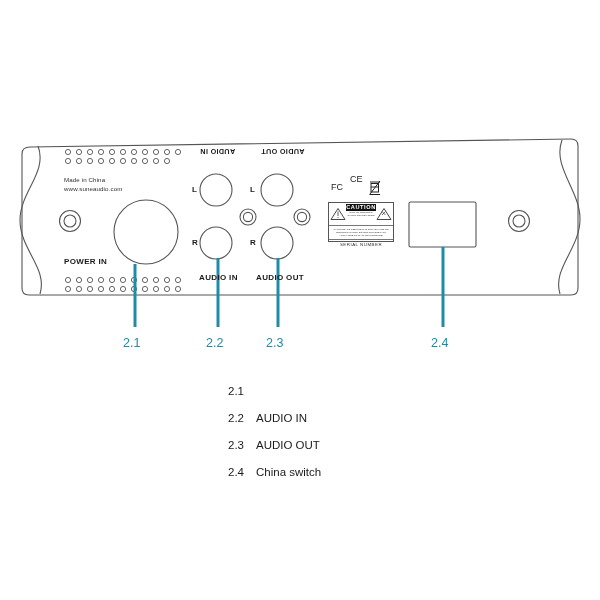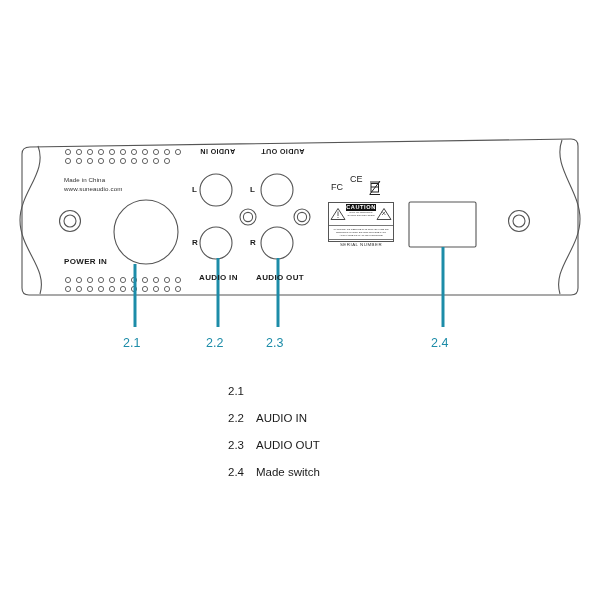--- a/index.html
+++ b/index.html
@@ -327,17 +327,17 @@
     <div class="legend-row">
       <span class="legend-num">2.2</span>
       <span class="legend-text">AUDIO IN</span>
     </div>
     <div class="legend-row">
       <span class="legend-num">2.3</span>
       <span class="legend-text">AUDIO OUT</span>
     </div>
     <div class="legend-row">
       <span class="legend-num">2.4</span>
-      <span class="legend-text">Made switch</span>
+      <span class="legend-text">China switch</span>
     </div>
   </div>
 
 </div>
 
 </body></html>

